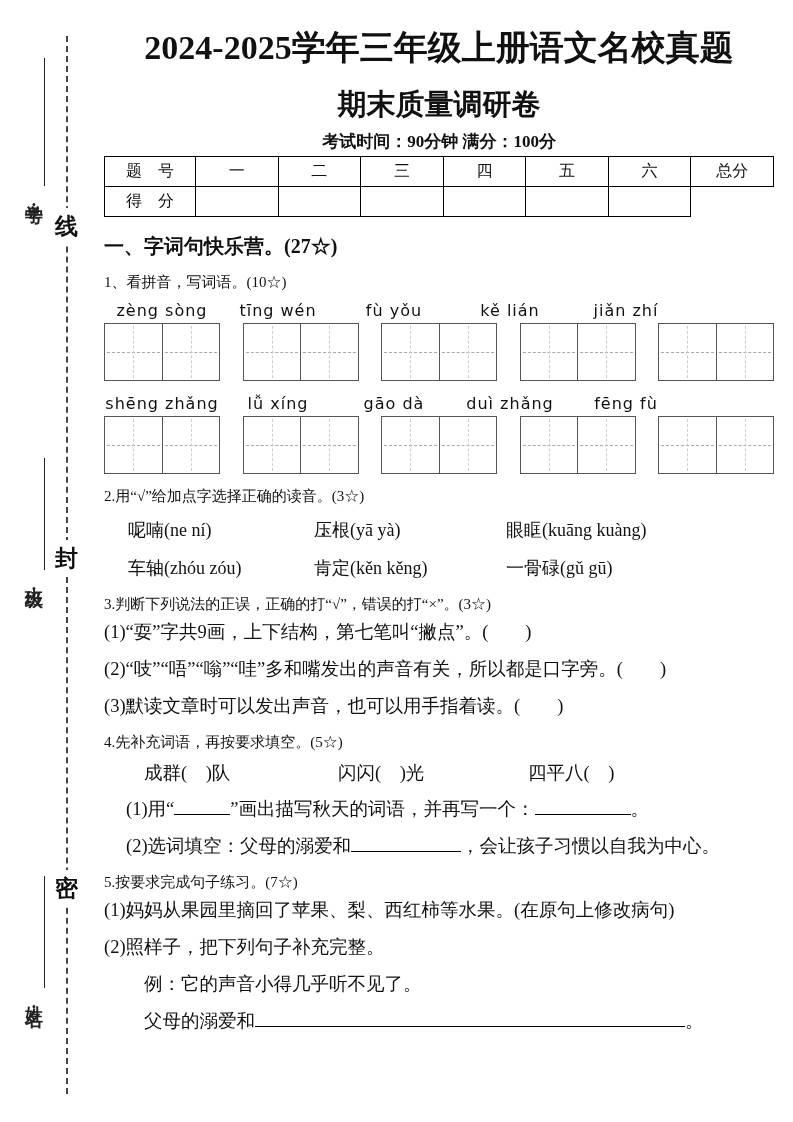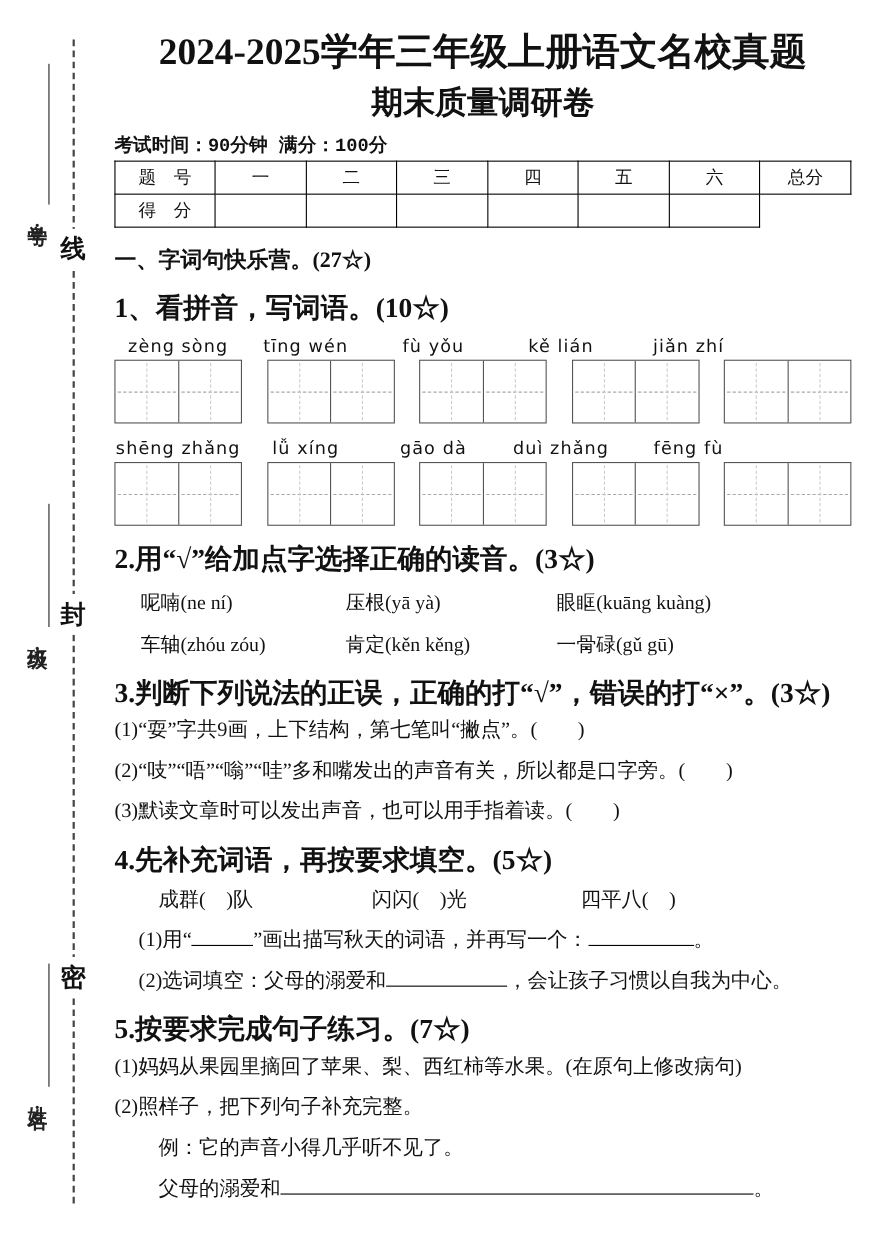--- a/index.html
+++ b/index.html
@@ -10,29 +10,29 @@
   .seal-dash{position:absolute;left:66px;top:36px;height:1058px;border-left:2px dashed #444;}
   .side-rule{position:absolute;left:44px;width:0;border-left:1.5px solid #222;}
   .side-label{position:absolute;left:22px;writing-mode:vertical-rl;text-orientation:upright;
               font-size:18px;letter-spacing:3px;font-weight:bold;color:#222;}
   .seal-char{position:absolute;left:54px;background:#fff;font-size:23px;font-weight:bold;
              padding:3px 1px;color:#111;}
 
   
   .content{position:absolute;left:104px;top:26px;width:670px;}
   .title{font-size:34px;font-weight:bold;text-align:center;line-height:44px;}
-  .subtitle{font-size:29px;font-weight:bold;text-align:center;line-height:40px;margin-top:4px;}
-  .exam-info{text-align:left;font-size:17px;font-weight:bold;margin-top:6px;font-family:Liberation Mono, monospace;}
+  .subtitle{font-size:29px;font-weight:bold;text-align:center;line-height:40px;margin-top:14px;}
+  .exam-info{text-align:center;font-size:17px;font-weight:bold;margin-top:6px;}
 
   table.score-table{width:100%;border-collapse:collapse;margin-top:3px;table-layout:fixed;padding-left:48px;}
   table.score-table td{border:1.5px solid #000;height:27px;text-align:center;font-size:16px;}
   table.score-table td.first{width:88px;}
 
   .sec-heading{font-size:20px;font-weight:bold;margin-top:16px;}
-  .q-heading{font-size:25px;font-weight:bold;margin-top:13px;}
+  .q-heading{font-size:15px;font-weight:normal;margin-top:13px;}
 
   .pinyin-row{display:flex;justify-content:flex-start;margin-top:9px;
               font-family:"DejaVu Sans",sans-serif;font-size:16px;}
   .pinyin-row span{display:inline-block;width:116px;text-align:center;letter-spacing:1px;}
 
   .grid-row{display:flex;justify-content:space-between;margin-top:3px;}
   .tzg-group{display:flex;border:1.5px solid #555;box-sizing:border-box;width:116px;height:58px;}
   .tzg-cell{width:50%;position:relative;}
   .tzg-cell + .tzg-cell{border-left:1.5px solid #555;}
   .tzg-cell::before{content:"";position:absolute;left:2px;right:2px;top:50%;border-top:1px dashed #aaa;}

